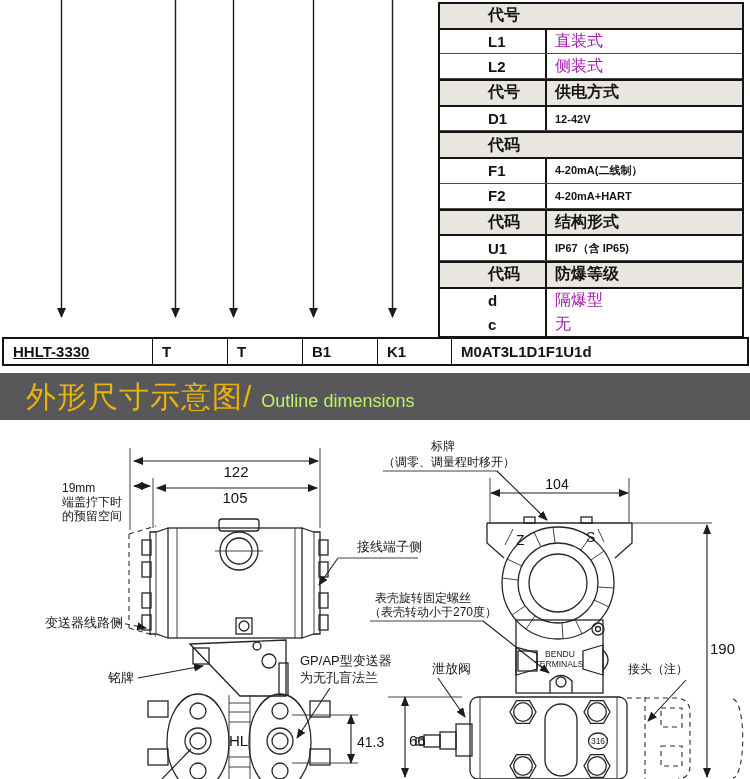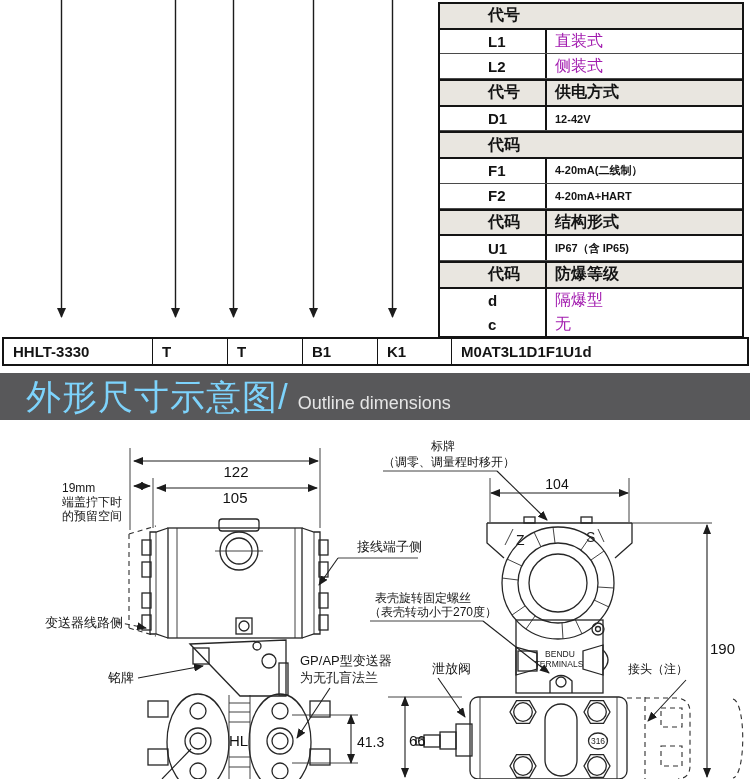--- a/index.html
+++ b/index.html
@@ -32,27 +32,27 @@
   .c1{width:105px;font-size:15px;font-weight:bold;padding-left:48px;}
   .c2{flex:1;border-left:2px solid #141414;font-size:11px;font-weight:bold;}
   .srow.hdr .c1,.srow.hdr .c2{font-size:16px;font-weight:bold;}
   .c2.sf{font-family:"Liberation Serif",serif;font-weight:normal;color:#a21caf;font-size:16px;}
 
   
   .model-row{position:absolute;top:337px;left:2px;width:743px;height:25px;box-sizing:content-box;
              border:2px solid #141414;display:grid;grid-template-columns:148px 75px 75px 75px 74px 1fr;}
   .mcell{border-left:1.5px solid #141414;font-size:15px;font-weight:bold;line-height:25px;
          padding-left:9px;white-space:nowrap;overflow:hidden;}
-  .mcell:first-child{border-left:none;}
+  .mcell:first-child{border-left:none;text-decoration:underline;}
 
   
   .banner{position:absolute;top:373px;left:0;width:750px;height:47px;background:#58585a;
           display:flex;align-items:baseline;padding-left:26px;box-sizing:border-box;}
-  .banner .zh{color:#7dd3fc;font-size:35px;letter-spacing:1px;line-height:47px;}
-  .banner .en{color:#e5e5e5;font-size:18px;margin-left:9px;}
+  .banner .zh{color:#eab308;font-size:30px;letter-spacing:1px;line-height:47px;}
+  .banner .en{color:#bef264;font-size:18px;margin-left:9px;}
 
   .drawings{position:absolute;top:421px;left:0;}
 </style>
 </head>
 <body>
 
 <div class="page">
 
   <svg class="top-arrows" width="438" height="337" viewBox="0 0 438 337">
     <defs>

